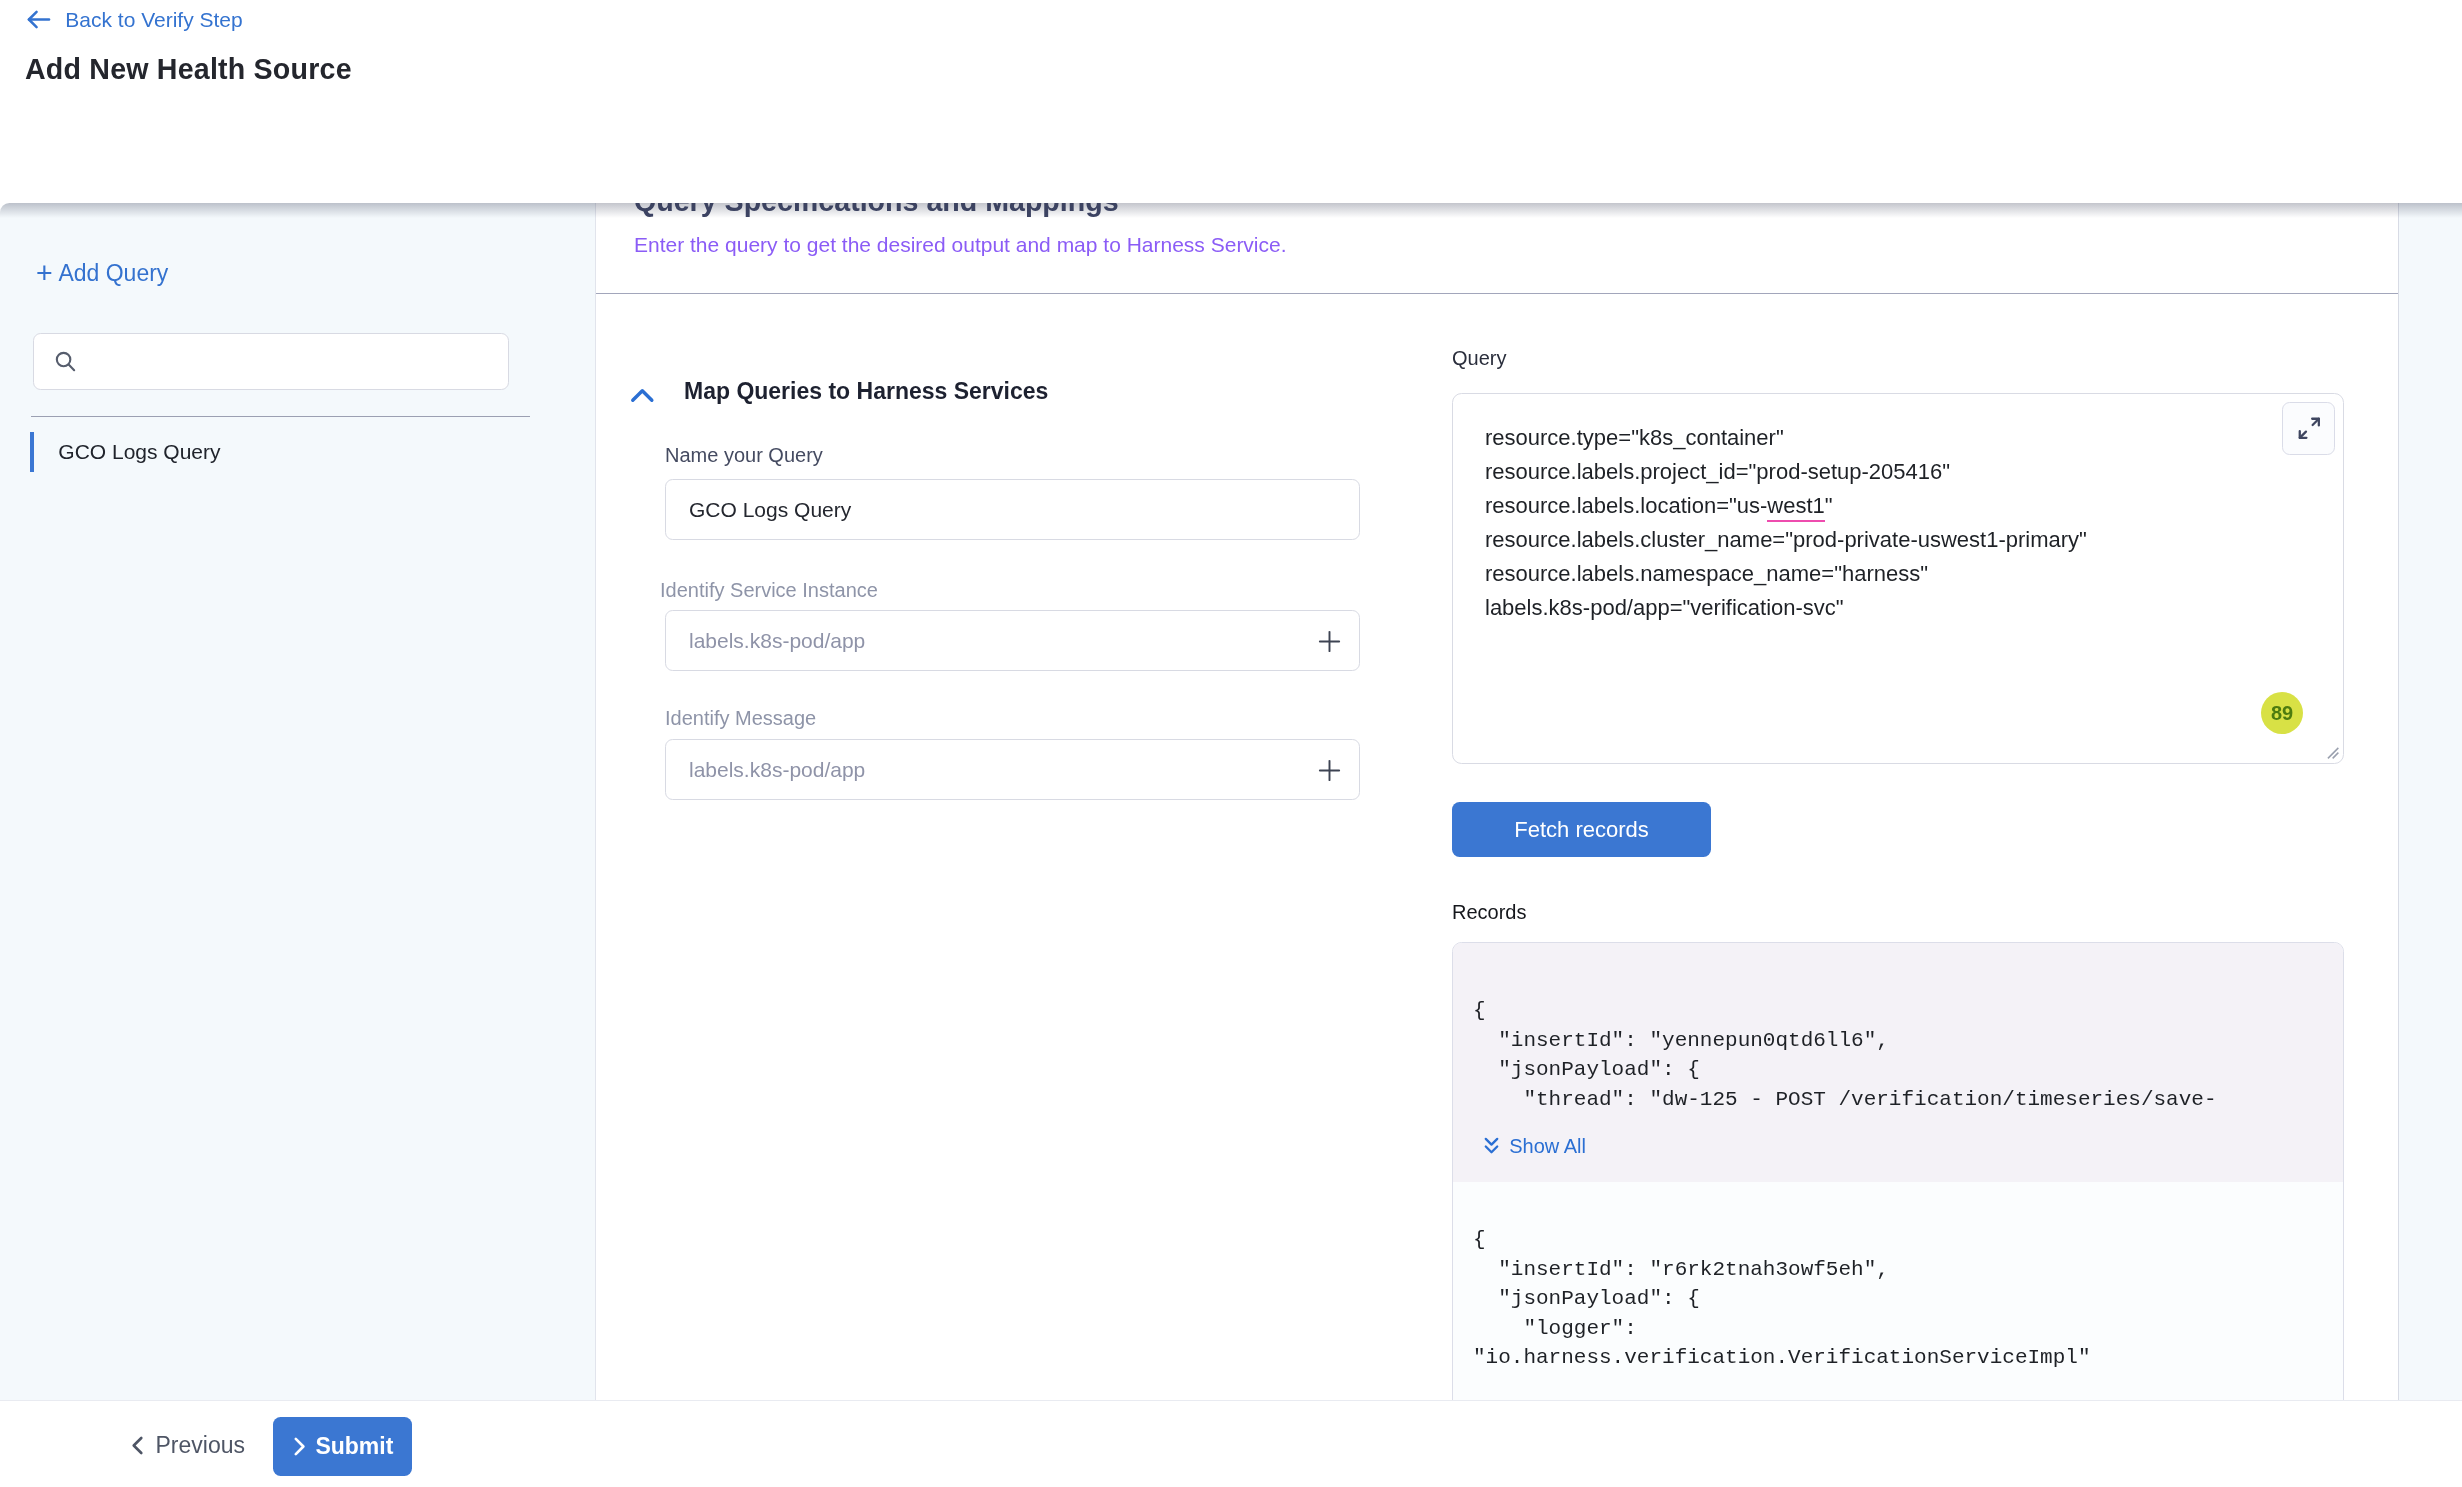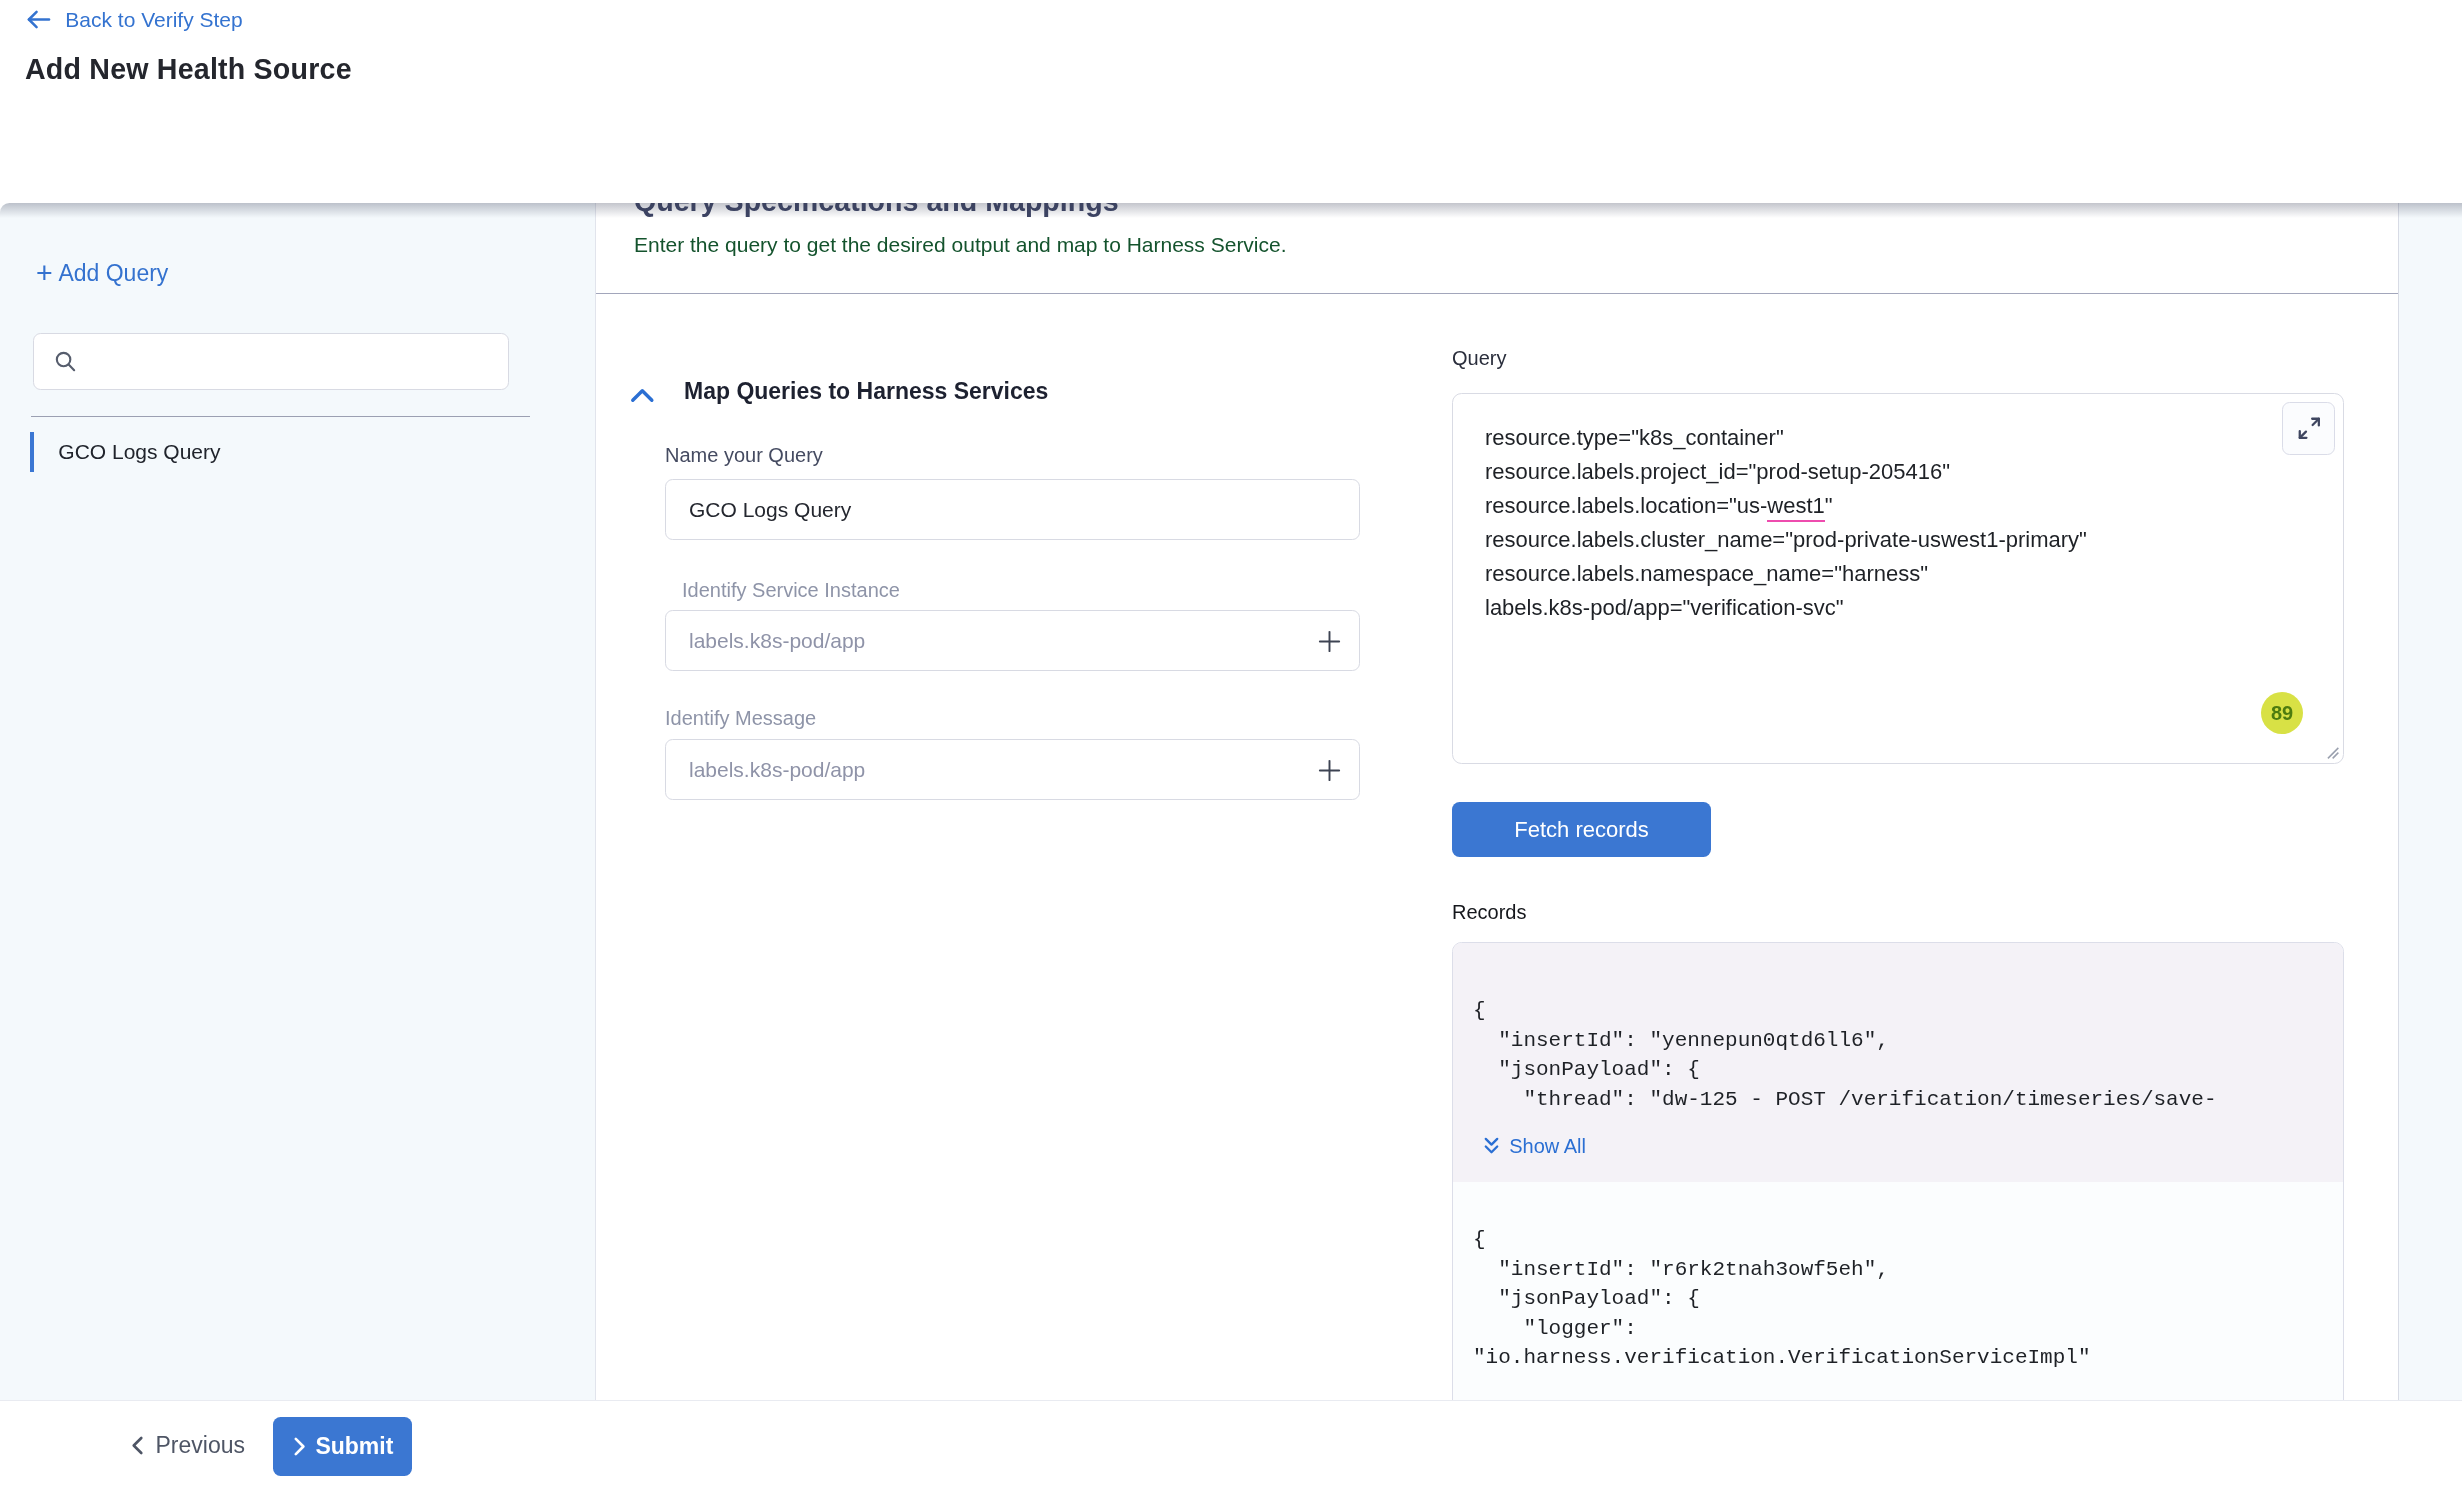--- a/index.html
+++ b/index.html
@@ -33,30 +33,30 @@
   .searchbox input { border:none; outline:none; background:transparent; font-size:21px; margin-left:13.3px; width:381px; color:#24272f; }
   .side-divider { position:absolute; left:31px; top:213px; width:499px; height:0; border-top:1.9px solid #9ba0b2; }
   .query-item { position:absolute; left:29.5px; top:229px; width:514px; height:40px; display:flex; align-items:center; cursor:pointer; }
   .query-item .active-bar { width:4.8px; height:40px; background:#3b77d3; }
   .query-item span { margin-left:24px; font-size:21px; color:#20242c; }
 
   
   .main-panel { position:absolute; left:595px; top:0; width:1804px; height:1197px; background:#fff; border-left:1px solid #e1e4ec; border-right:1px solid #d8dbe5; }
   .section-header { position:relative; height:90px; }
   .section-title { position:absolute; left:38px; top:-18px; font-size:28.6px; font-weight:700; color:#3c4363; white-space:nowrap; }
-  .section-subtitle { position:absolute; left:38px; top:29.5px; font-size:21px; color:#14532d; }
+  .section-subtitle { position:absolute; left:38px; top:29.5px; font-size:21px; color:#8b5cf6; }
   .section-body { position:absolute; left:0; top:90px; width:100%; height:1106px; border-top:1.9px solid #a2a6bb; }
 
   
   .collapse-toggle { position:absolute; left:32px; top:91px; width:30.5px; height:23px; cursor:pointer; }
   .map-title { position:absolute; left:88px; top:84px; font-size:23px; font-weight:700; color:#1d2130; }
   .field-label { position:absolute; font-size:20px; color:#8e94a8; }
   .field-label.dark { color:#454b61; }
   .lbl-name { left:69px; top:150px; }
-  .lbl-si   { left:86px; top:285px; }
+  .lbl-si   { left:64px; top:285px; }
   .lbl-msg  { left:69px; top:413px; }
   .tfield { position:absolute; left:69px; width:695px; height:61px; background:#fff; border:1.4px solid #d8dae3; border-radius:7.6px; display:flex; align-items:center; }
   .tfield input { border:none; outline:none; background:transparent; font-size:21px; padding:0 23px; width:609px; color:#24272f; }
   .tfield input.grayval { color:#8f93a8; }
   .tfield .plus-btn { position:absolute; right:13.3px; top:14.3px; width:32px; height:32px; display:flex; align-items:center; justify-content:center; cursor:pointer; }
   .f-name { top:185px; } .f-si { top:316px; } .f-msg { top:445px; }
 
   
   .query-label { position:absolute; left:856px; top:53px; font-size:20px; color:#2a2e3c; }
   .query-box { position:absolute; left:856px; top:99px; width:892px; height:371px; background:#fff; border:1.4px solid #d9dbe4; border-radius:9.5px; }

